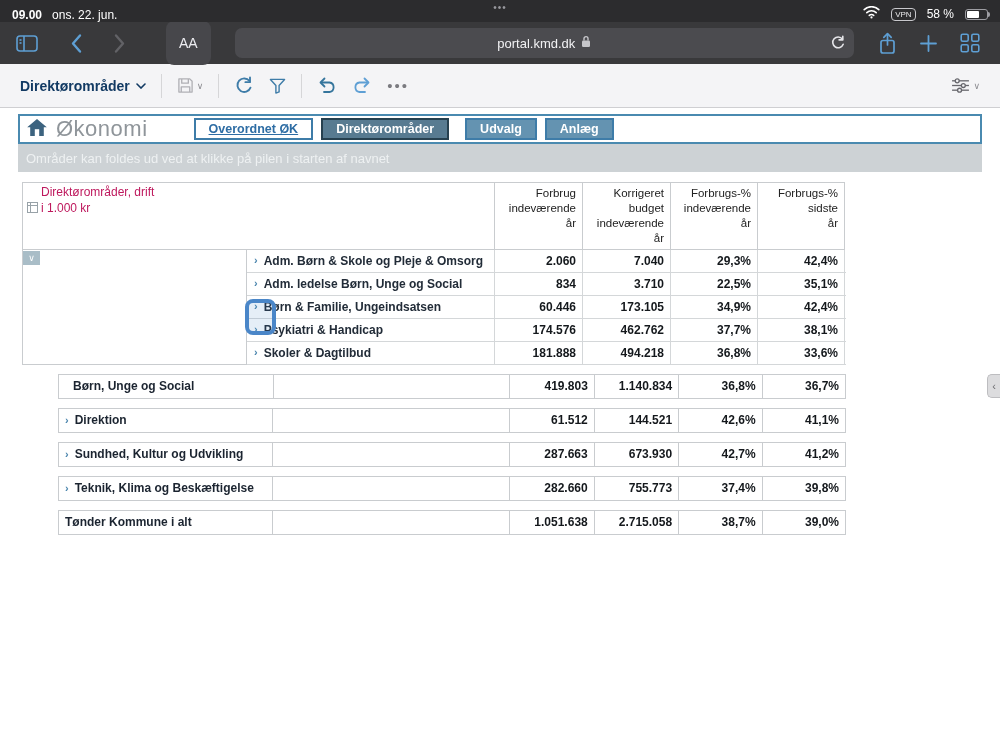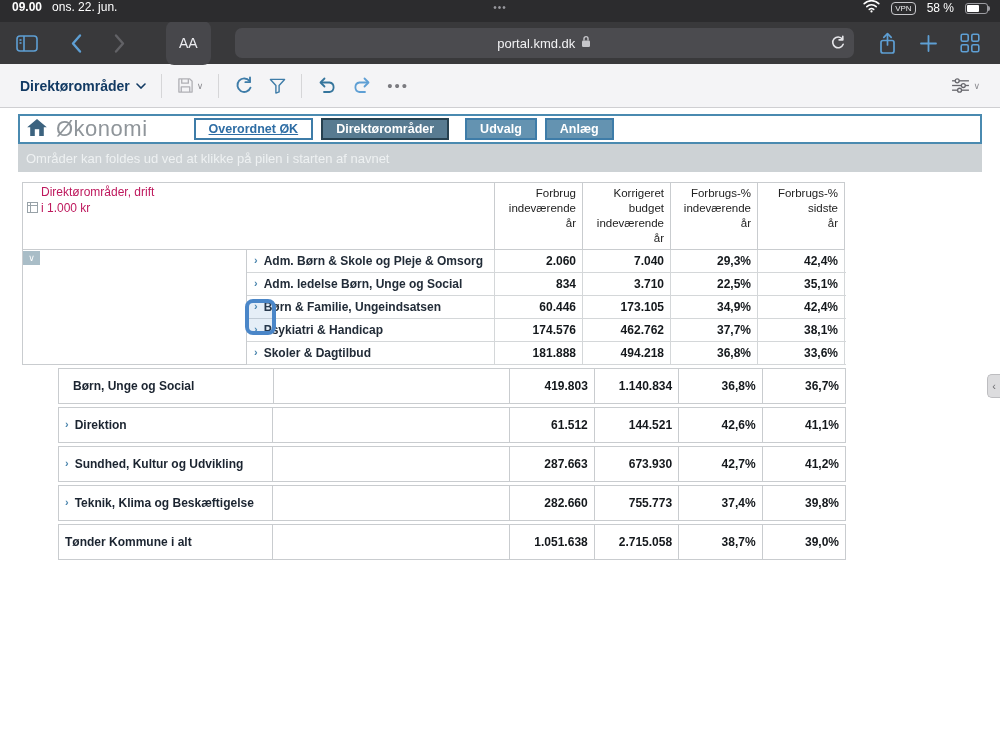--- a/index.html
+++ b/index.html
@@ -4,21 +4,21 @@
 <style>
   * { margin:0; padding:0; box-sizing:border-box; }
   html,body { width:1000px; height:750px; }
   body {
     font-family:"Liberation Sans", sans-serif;
     background:#fff; position:relative; overflow:hidden;
   }
   
   .status-bar {
     height:22px; background:#2c2c2e; color:#fff;
-    display:flex; align-items:flex-start; padding:0 12px; font-size:12px; position:relative;
+    display:flex; align-items:flex-end; padding:0 12px; font-size:12px; position:relative;
   }
   .sb-time { font-weight:700; }
   .sb-date { margin-left:10px; }
   .sb-dots { position:absolute; left:50%; transform:translateX(-50%); top:2px; color:#98989d; font-size:10px; letter-spacing:1px; }
   .sb-right { margin-left:auto; display:flex; align-items:center; gap:11px; }
   .vpn-badge { border:1px solid #c8c8cc; border-radius:4px; font-size:8px; padding:0 3px; height:13px; line-height:12px; color:#e8e8ea; }
   .battery { width:23px; height:11px; border:1px solid #9d9da2; border-radius:3px; position:relative; }
   .battery .fill { position:absolute; left:1px; top:1px; bottom:1px; width:58%; background:#fff; border-radius:1px; }
   .battery:after { content:""; position:absolute; right:-3px; top:2.5px; width:2px; height:5px; background:#9d9da2; border-radius:0 2px 2px 0; }
   
@@ -89,21 +89,21 @@
   .row-child { display:flex; height:23px; border-bottom:1px solid #d4d7d9; }
   .cell-name {
     width:248px; display:flex; align-items:center; padding-left:7px; gap:6px;
     border-right:1px solid #d4d7d9; font-weight:700; color:#222c38;
   }
   .cell-val {
     display:flex; align-items:center; justify-content:flex-end; padding-right:6px;
     border-right:1px solid #d4d7d9; font-weight:700;
   }
   .chev { color:#4a85ad; font-weight:700; font-size:11px; line-height:1; cursor:pointer; }
-  .row-solo { display:flex; height:36px; margin-top:3px;padding-left:36px; }
+  .row-solo { display:flex; height:25px; margin-top:9px;padding-left:36px; }
   .row-solo > div {
     border-top:1px solid #c9cccf; border-bottom:1px solid #c9cccf; border-right:1px solid #c9cccf;
     display:flex; align-items:center; font-weight:700;
   }
   .solo-A { width:225px; border-left:1px solid #c9cccf; gap:6px; padding-left:6px; color:#1b2430; }
   .solo-A.indent { padding-left:14px; }
   .solo-B { width:248px; }
   .solo-val { justify-content:flex-end; padding-right:6px; }
   
   .tap-highlight {

